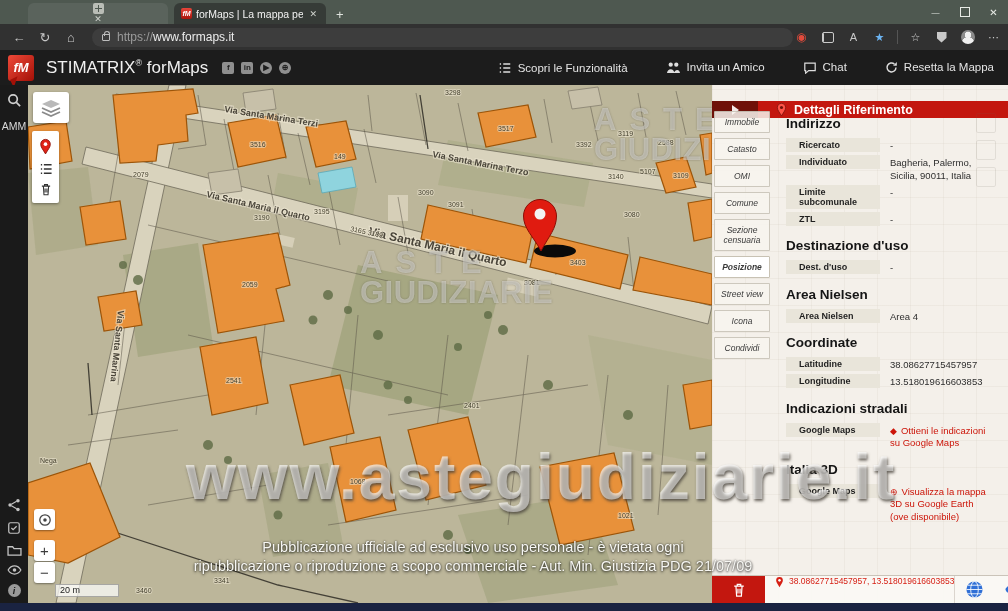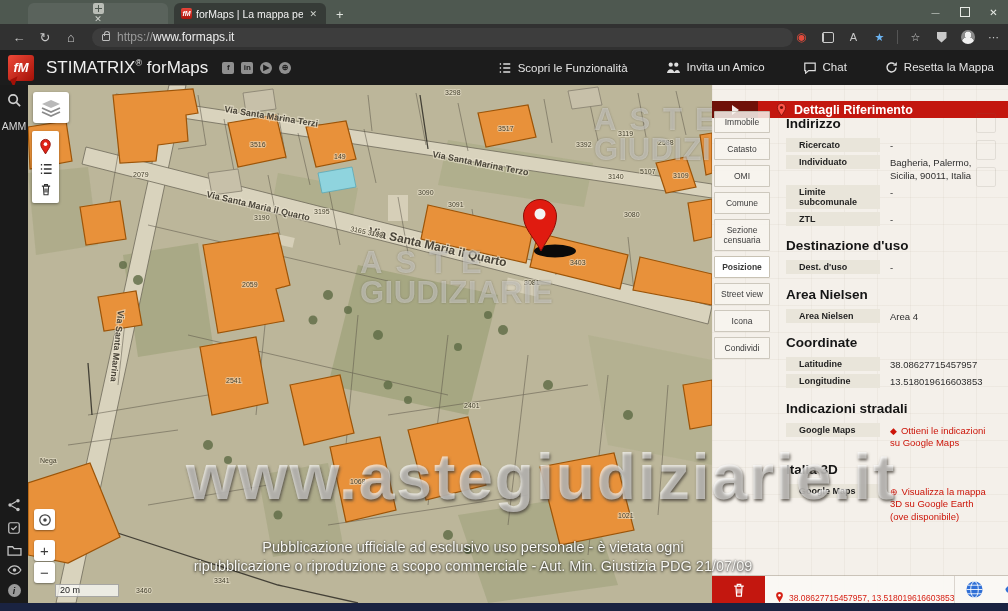--- a/index.html
+++ b/index.html
@@ -88,35 +88,35 @@
 
   
   .panel { position:absolute; left:712px; top:0; width:296px; height:518px; background:#f4f0ea; z-index:10;
     background-image:repeating-linear-gradient(0deg, rgba(196,186,170,0.14) 0 1px, transparent 1px 27px),
                      repeating-linear-gradient(90deg, rgba(196,186,170,0.14) 0 1px, transparent 1px 33px); }
   .panel-header { position:absolute; left:0; top:16px; width:296px; height:17px; background:#c3170f; display:flex; align-items:center; }
   .ph-collapse { width:46px; height:17px; background:#6f1109; display:flex; align-items:center; justify-content:center; flex:none; }
   .ph-collapse::before { content:""; border:5px solid transparent; border-left:7px solid #f3e9e7; margin-left:6px; }
   .ph-title { color:#fff; font-weight:bold; font-size:12.5px; margin-left:18px; display:flex; align-items:center; gap:7px; }
   .ptabs { position:absolute; left:2px; top:26px; width:56px; display:flex; flex-direction:column; gap:5px; }
-  .ptab { background:rgba(247,244,238,0.85); border:1px solid rgba(170,164,150,0.55); color:#3a3a3a; font-size:8.5px; text-align:center; padding:5px 2px; border-radius:1px; }
+  .ptab { background:rgba(247,244,238,0.85); border:1px solid rgba(170,164,150,0.55); color:#3a3a3a; font-size:8.5px; text-align:center; padding:5px 2px; border-radius:1px;font-style:italic; }
   .ptab.active { background:#fff; border-color:#c8c2b4; font-weight:bold; }
   .panel-body { position:absolute; left:62px; top:17px; width:228px; height:473px; padding:4px 10px 0 12px; overflow:hidden; }
   .sec-title { font-size:13.5px; font-weight:bold; color:#151515; margin:12px 0 7px; }
   .sec-title:first-child { margin-top:10px; }
   .frow { display:flex; align-items:flex-start; margin:3px 0; }
   .flabel { width:94px; flex:none; background:#e9e5da; color:#1f1f1f; font-size:9px; font-weight:bold; padding:2px 13px; }
   .fvalue { font-size:9.5px; color:#2e2e2e; padding:2px 0 0 10px; line-height:1.3; }
   .flink { color:#cc1408; }
   .lnk-ic { color:#cc1408; font-size:9px; margin-right:4px; }
   .ghost-btns { position:absolute; right:12px; top:28px; display:flex; flex-direction:column; gap:7px; opacity:0.13; }
   .ghost-btns div { width:20px; height:20px; border:1.5px solid #6b6458; border-radius:2px; }
   .panel-footer { position:absolute; left:0; bottom:0; width:296px; height:28px; display:flex; align-items:stretch; z-index:12; border-top:1px solid rgba(150,140,125,0.4); }
   .pf-trash { width:53px; background:#c3170f; display:flex; align-items:center; justify-content:center; flex:none; }
-  .pf-coords { flex:1; background:rgba(250,248,244,0.92); display:flex; align-items:flex-end; gap:5px; padding-left:10px; color:#d62015; font-size:8.5px; white-space:nowrap; }
+  .pf-coords { flex:1; background:rgba(250,248,244,0.92); display:flex; align-items:flex-start; gap:5px; padding-left:10px; color:#d62015; font-size:8.5px; white-space:nowrap; }
   .pf-icons { background:rgba(250,248,244,0.92); display:flex; align-items:center; gap:20px; padding:0 16px 0 10px; border-left:1px solid rgba(160,150,135,0.35); }
 
   
   .wm-url { position:absolute; left:186px; top:440px; z-index:50; font-size:64px; font-weight:bold; letter-spacing:2px; color:rgba(255,255,255,0.5); text-shadow:1px 2px 3px rgba(70,65,58,0.8), 0 0 1px rgba(255,255,255,0.4); pointer-events:none; white-space:nowrap; }
   .disclaimer { position:absolute; left:120px; top:538px; width:706px; z-index:55; text-align:center; color:#f7f7f3; font-size:14.5px; line-height:19px; text-shadow:0 1px 3px rgba(0,0,0,0.8), 0 0 2px rgba(0,0,0,0.55); pointer-events:none; }
   .bottomstrip { position:absolute; left:0; top:603px; width:1008px; height:8px; background:#1a2341; z-index:70; }
 </style>
 </head>
 <body>
 

